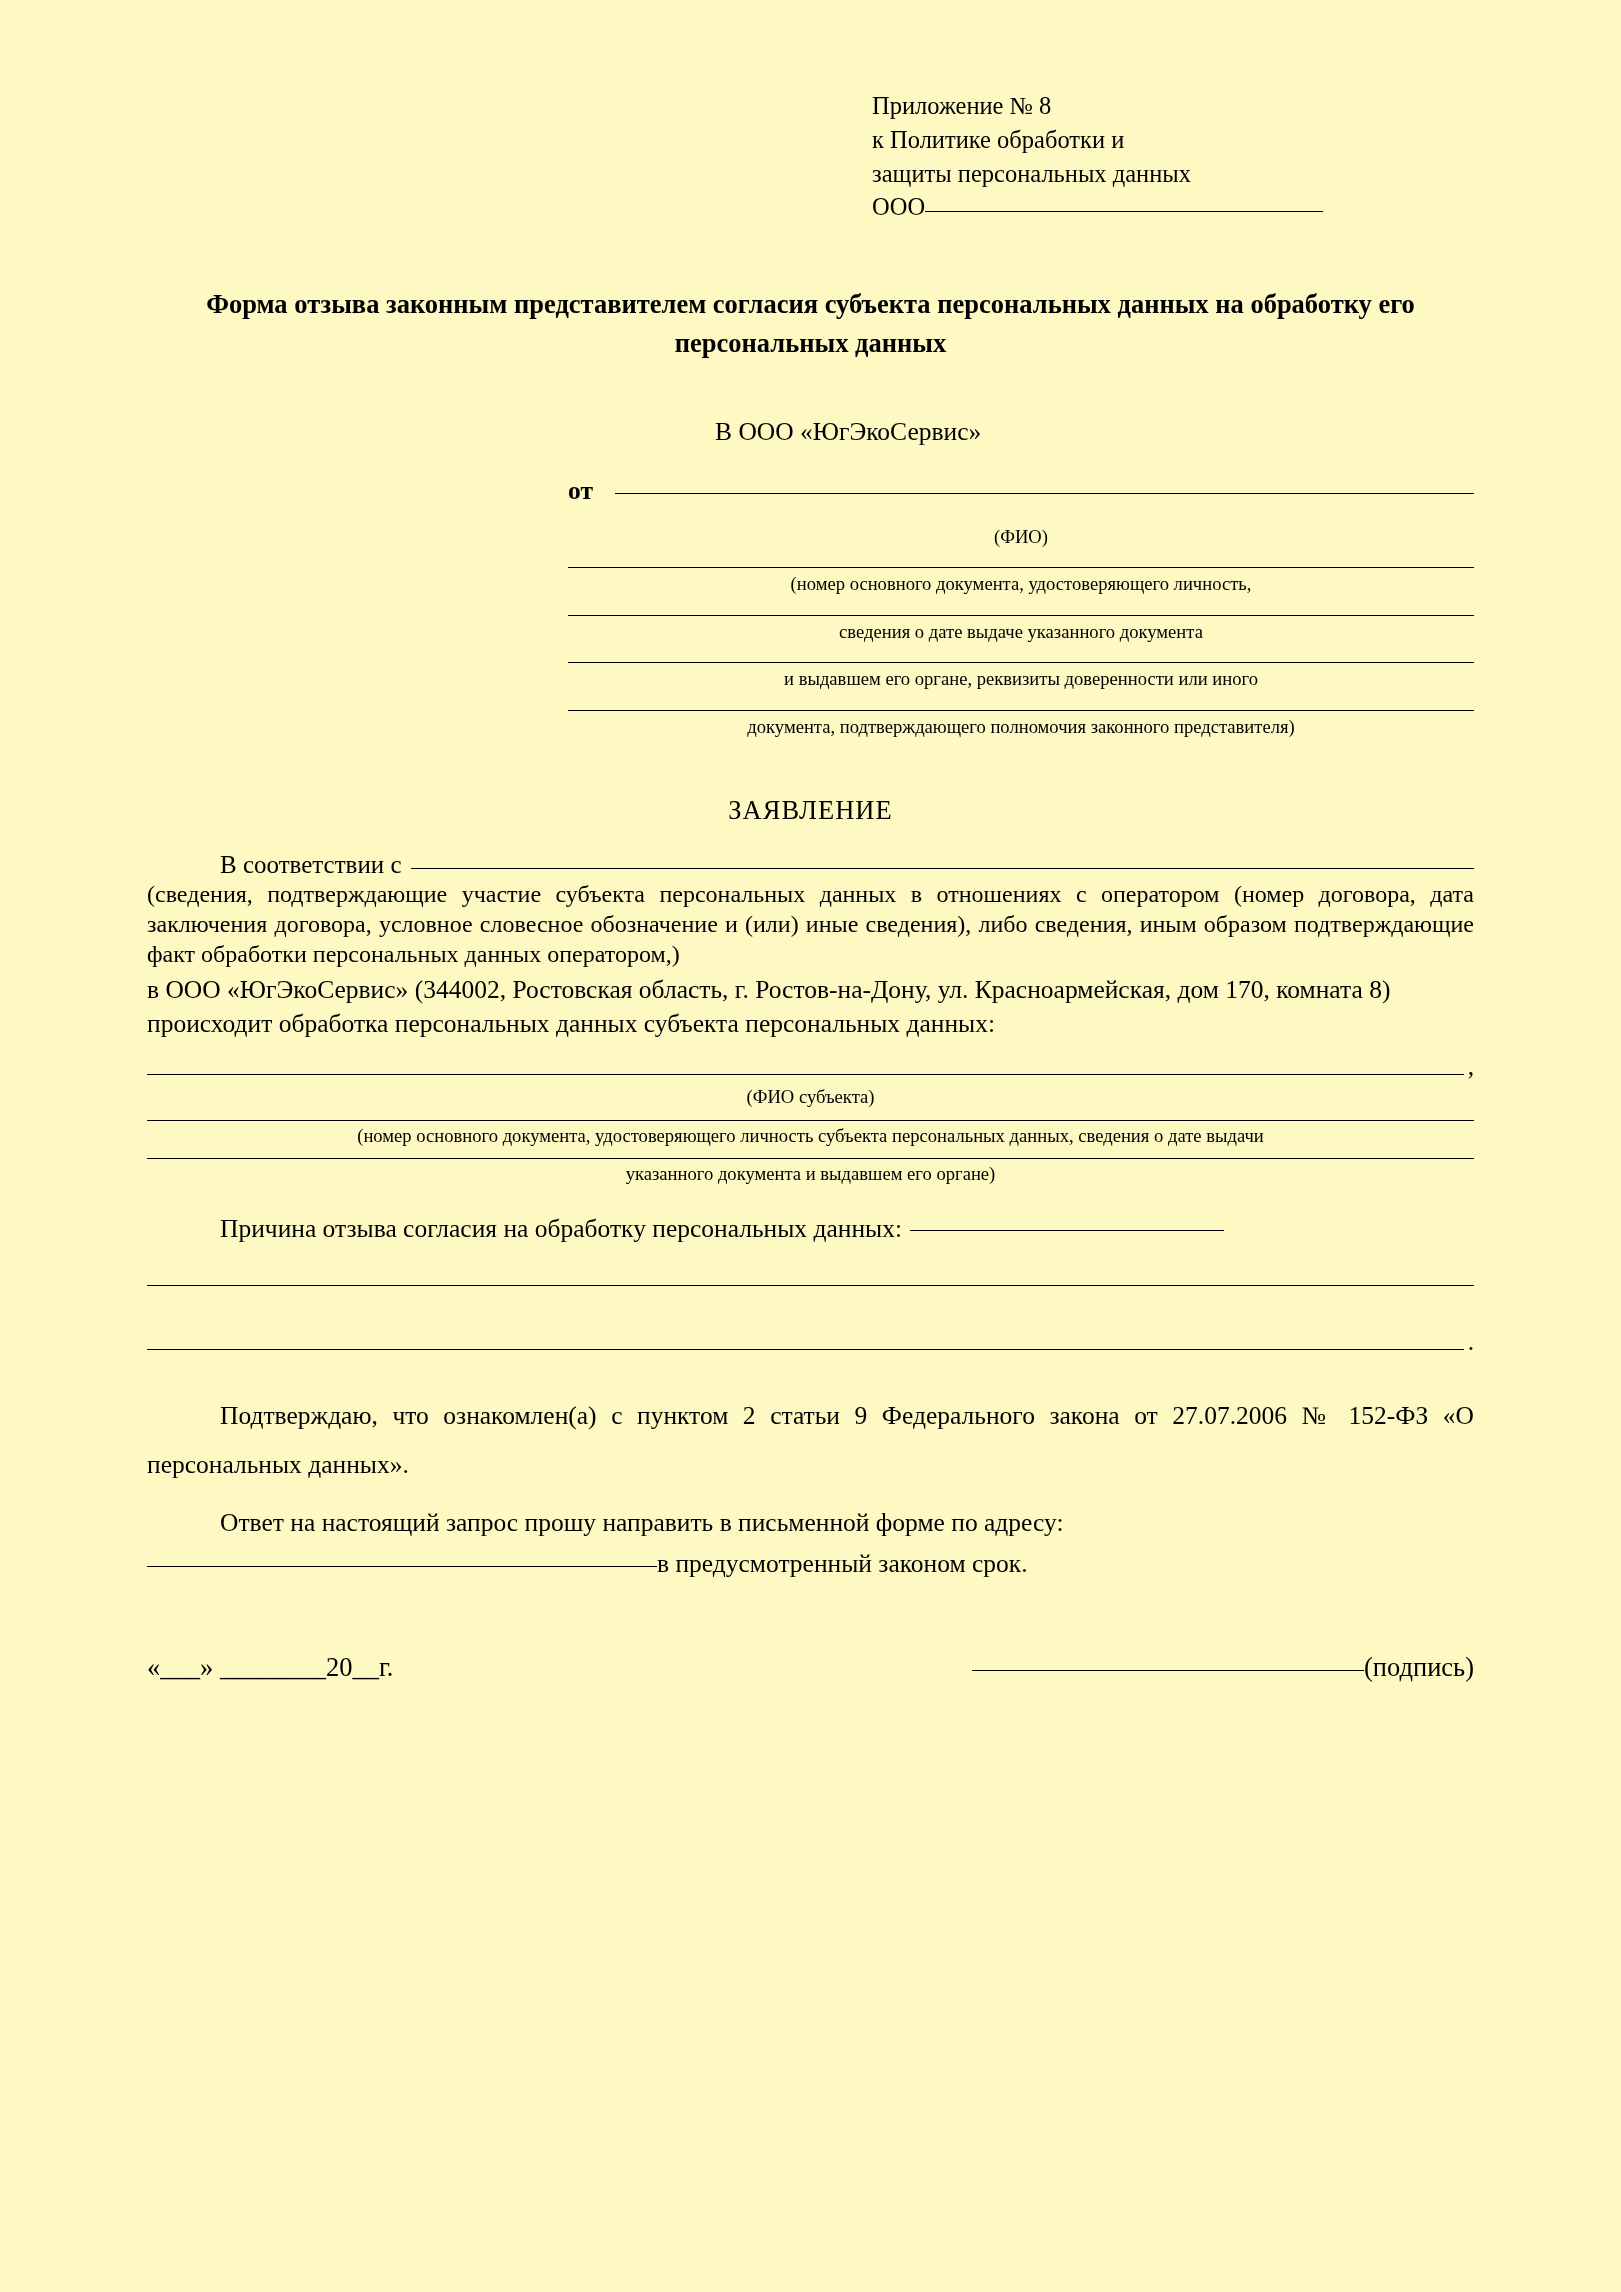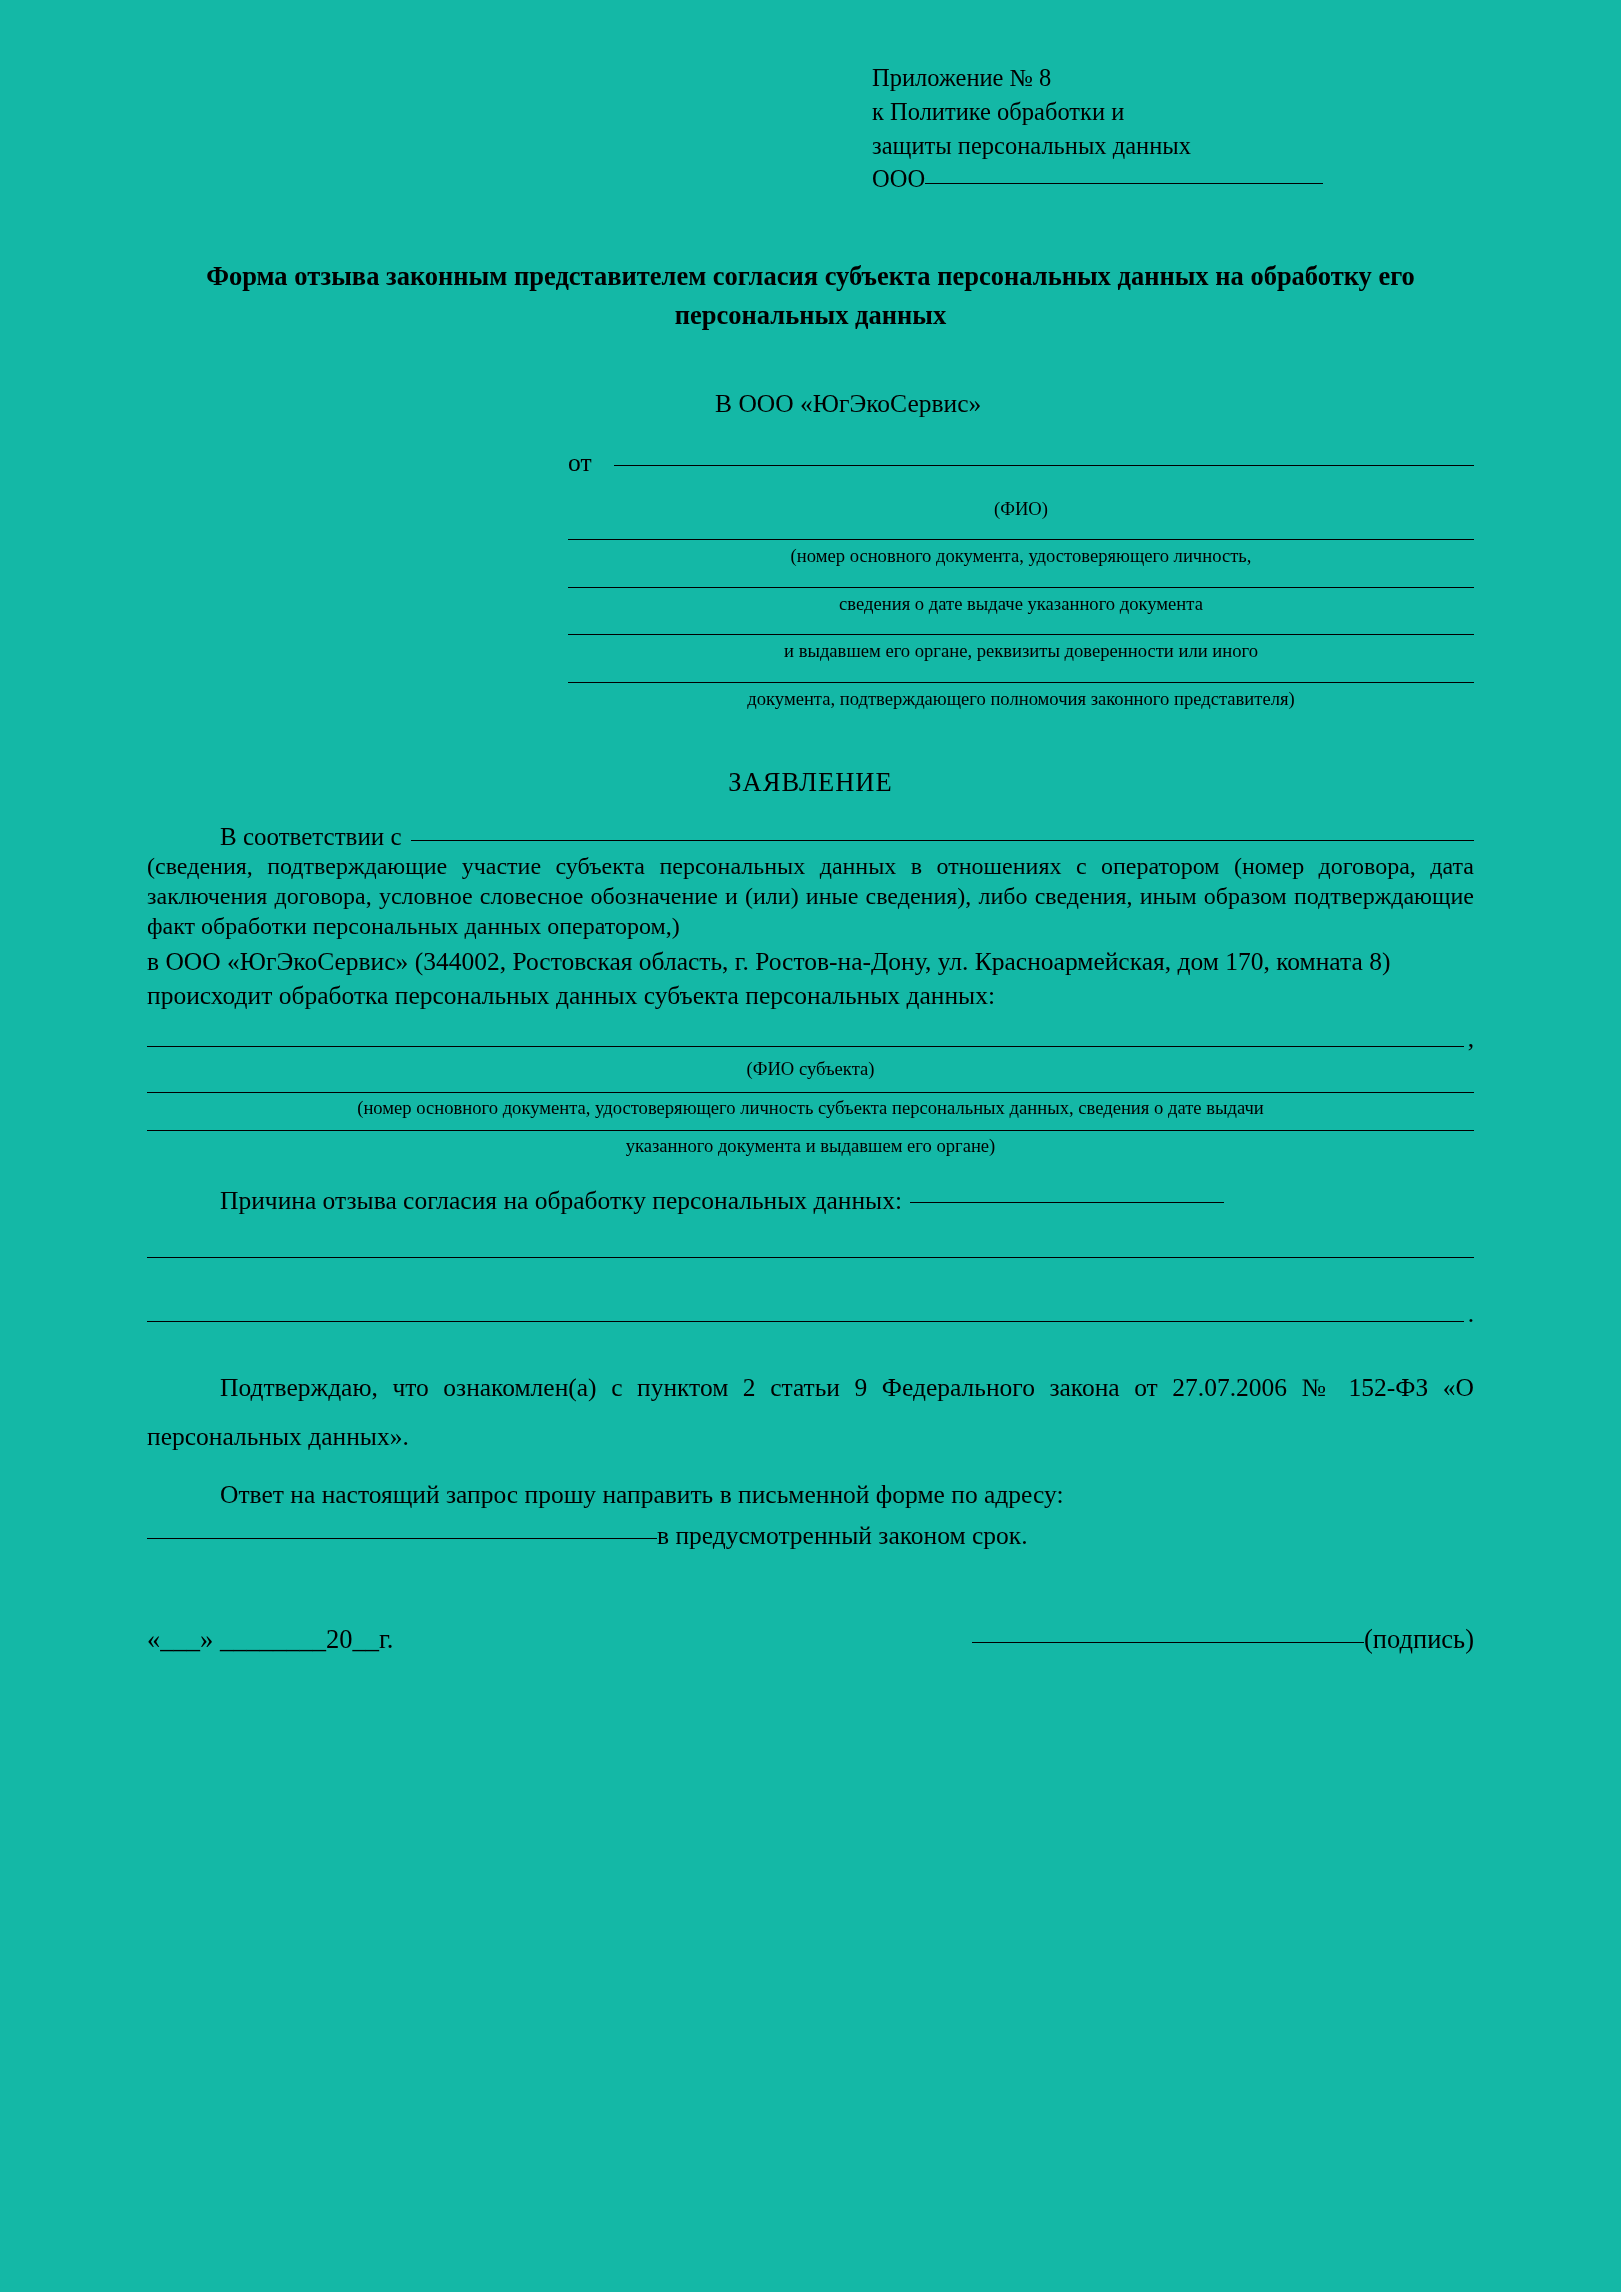--- a/index.html
+++ b/index.html
@@ -8,23 +8,23 @@
     background: #ffffff;
   }
   body {
     font-family: "Liberation Serif", "DejaVu Serif", serif;
     color: #000000;
   }
   .page {
     position: relative;
     width: 1621px;
     height: 2293px;
-    background: #14b8a6;
+    background: #fef9c3;
     box-sizing: border-box;
-    padding: 61px 147px 59px 147px;
+    padding: 89px 147px 59px 147px;
   }
   .doc {
     width: 1327px;
     margin: 0 auto;
   }
 
   
   .header-block {
     margin-left: 725px;
     font-size: 24.5px;
@@ -62,21 +62,21 @@
     margin-left: 568px;
     font-size: 25.5px;
   }
   .from-row {
     margin-top: 29px;
     margin-left: 421px;
     display: flex;
     align-items: baseline;
     font-size: 25.5px;
   }
-  .from-row .label { margin-right: 22px; }
+  .from-row .label { margin-right: 22px; font-weight: bold; }
   .from-row .fill { top: -4.9px; }
 
   .caption {
     text-align: center;
     font-size: 18.6px;
     margin-top: 3.9px;
   }
   .rule-row {
     margin-left: 421px;
     margin-top: 19.6px;

